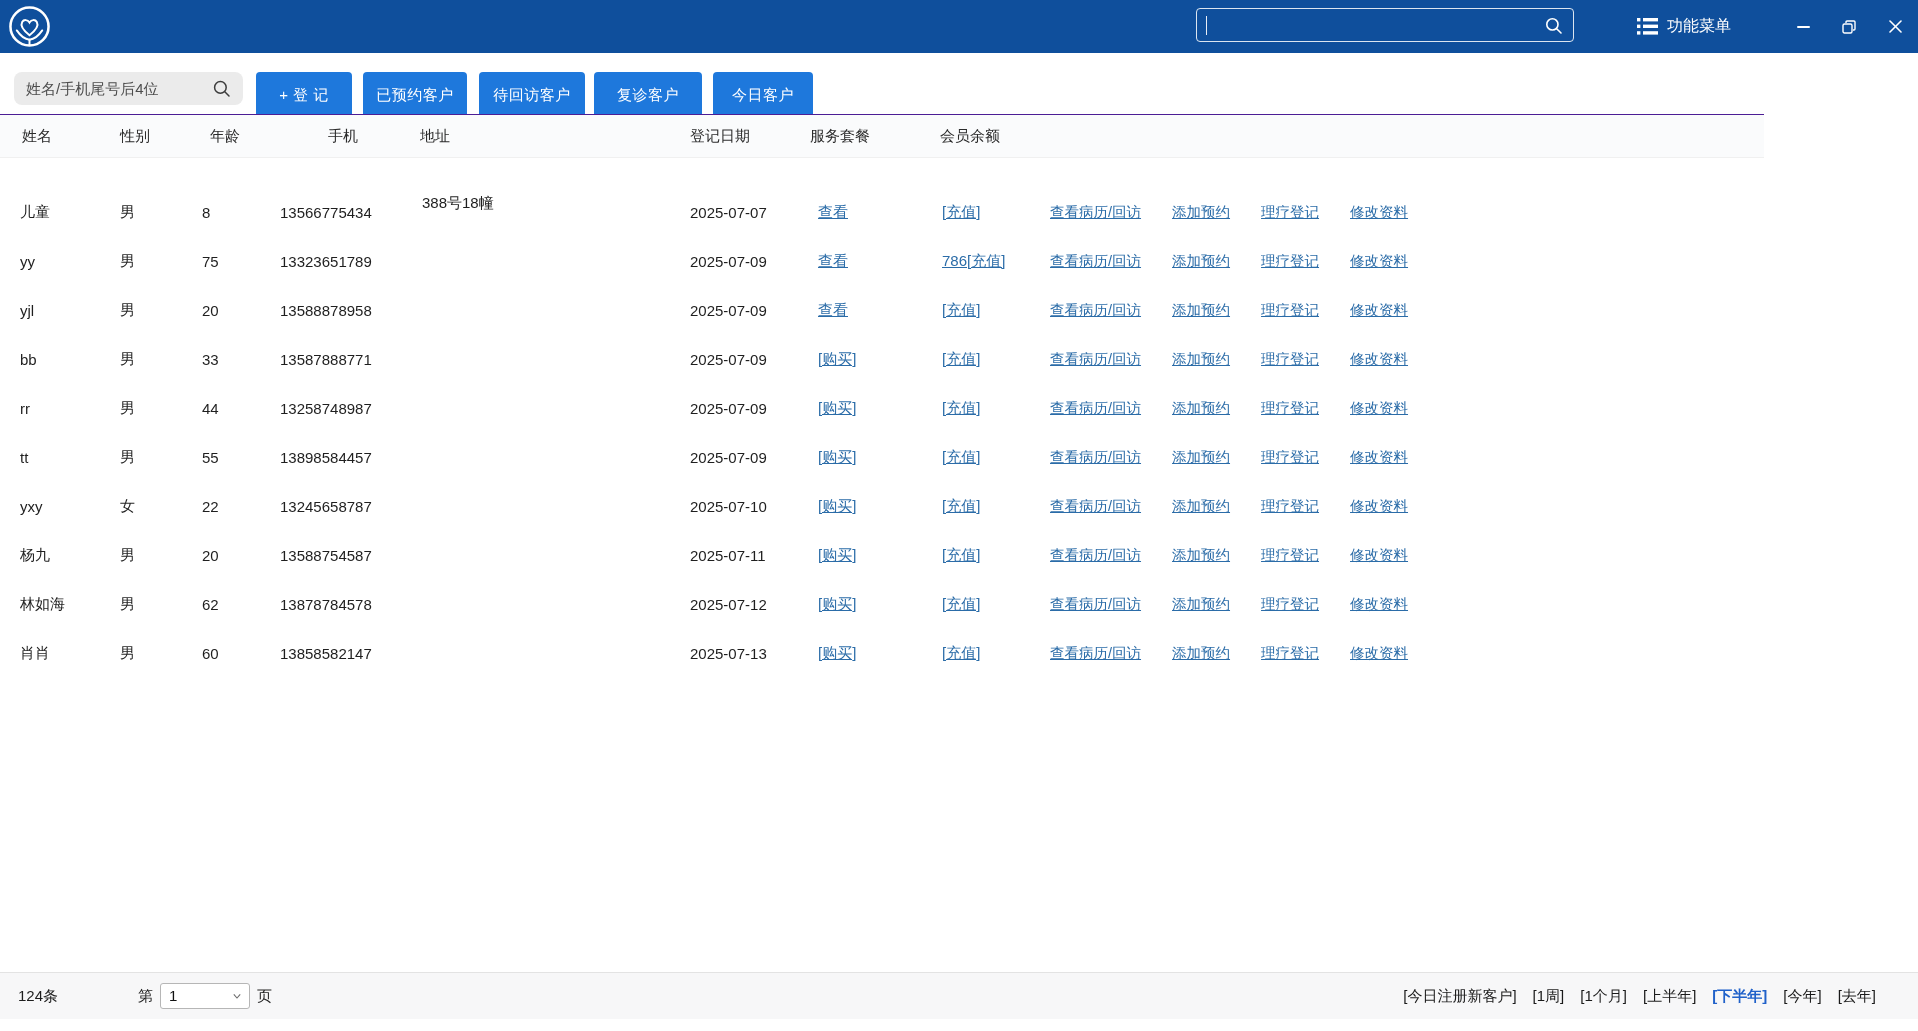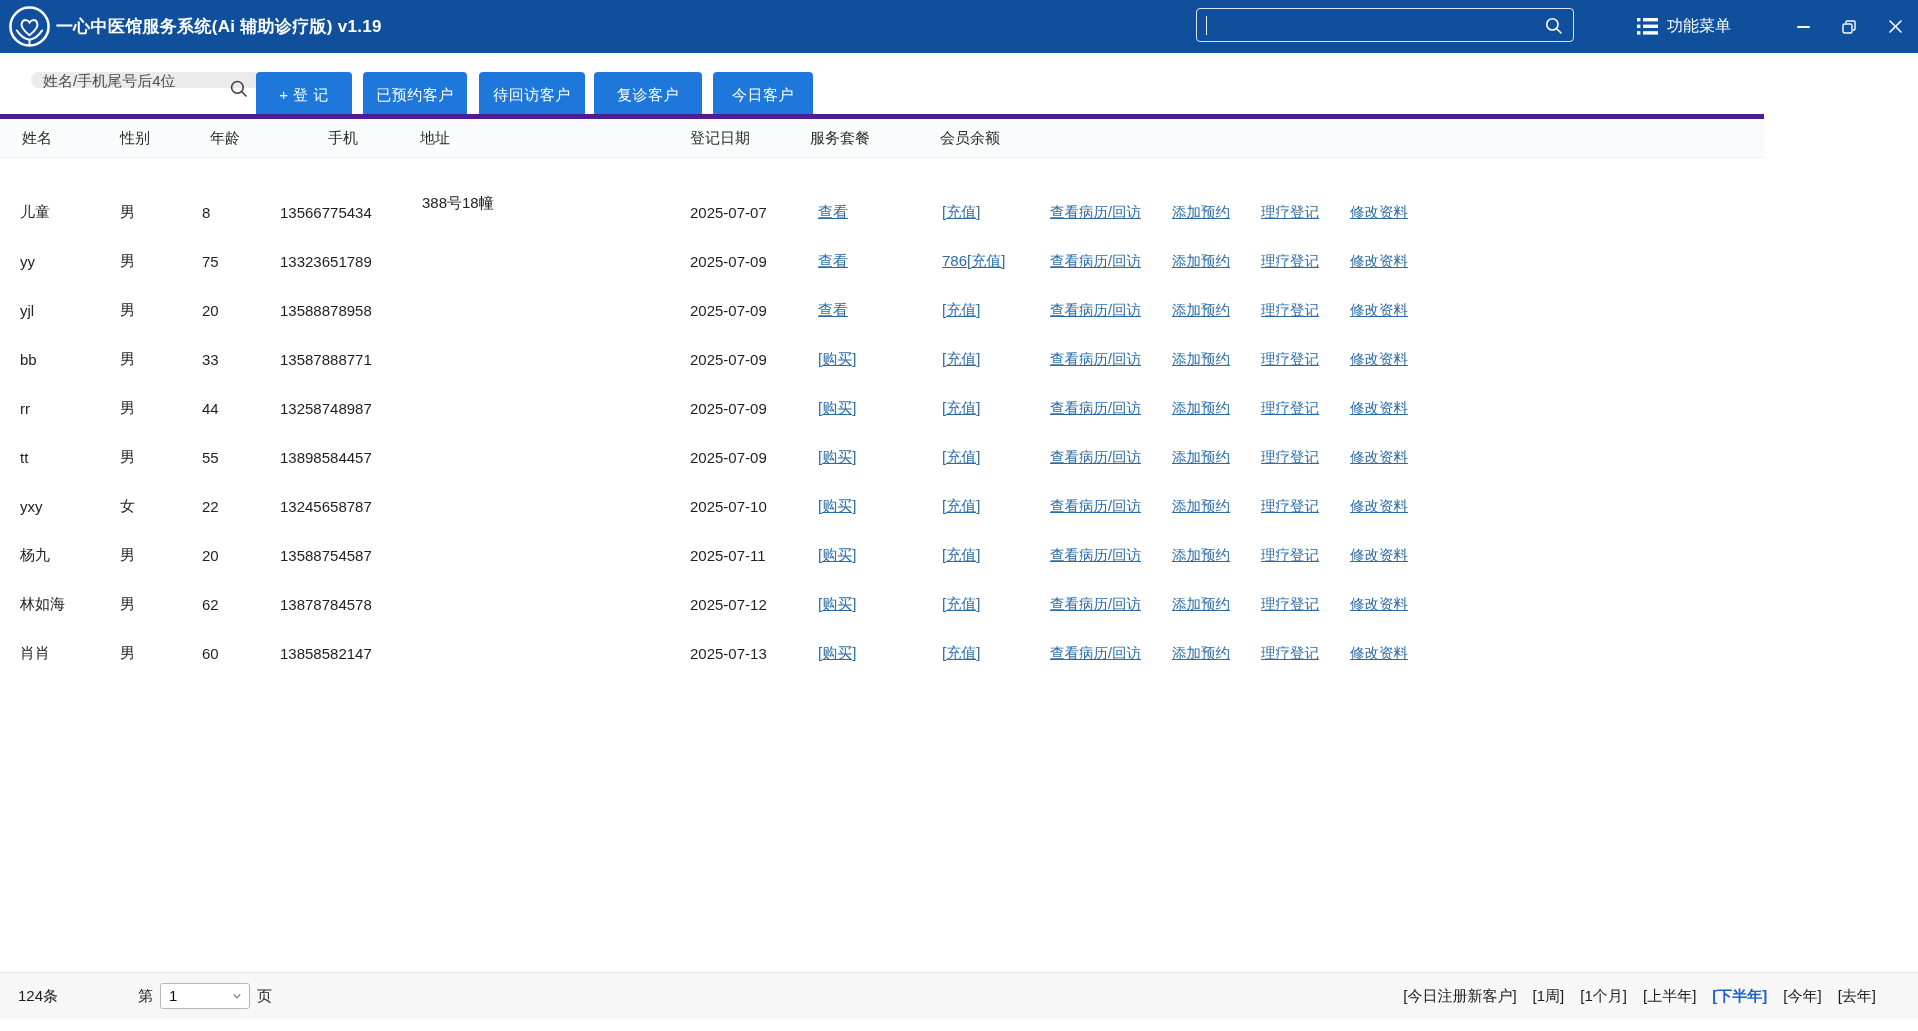--- a/index.html
+++ b/index.html
@@ -20,39 +20,39 @@
     font-family:inherit;}
   .tb-caret{position:absolute;left:9px;top:7px;width:1px;height:19px;background:#e9eef6;}
   .tb-search .mag{position:absolute;right:9px;top:7px;}
   .menu-btn{position:absolute;left:1637px;top:0;height:53px;display:flex;align-items:center;gap:9px;
     color:#ffffff;font-size:16px;cursor:pointer;}
   .win-controls{position:absolute;right:0;top:0;height:53px;display:flex;}
   .win-btn{width:46px;height:53px;display:flex;align-items:center;justify-content:center;cursor:pointer;}
   .glyph-min{width:13px;height:2px;background:#ffffff;border-radius:1px;}
   
   .toolbar{position:absolute;top:53px;left:0;width:1918px;height:61px;background:#ffffff;}
-  .search-field{position:absolute;left:31px;top:19px;width:229px;height:16px;background:#ebebeb;
+  .search-field{position:absolute;left:14px;top:19px;width:229px;height:33px;background:#ebebeb;
     border-radius:8px;}
   .search-field input{position:absolute;left:0;top:0;width:100%;height:100%;background:transparent;
     border:none;outline:none;font-size:15px;color:#333;padding:0 38px 0 12px;box-sizing:border-box;
     font-family:inherit;}
   .search-field input::placeholder{color:#4d4d4d;opacity:1;}
   .search-field .mag{position:absolute;right:11px;top:7px;}
   .tb-btn{position:absolute;top:19px;height:46px;border:none;border-radius:4px;background:#1e78dc;
     color:#ffffff;font-size:15px;cursor:pointer;font-family:inherit;letter-spacing:.5px;}
   .tb-btn:nth-of-type(1){left:256px;width:96px;}
   .tb-btn:nth-of-type(2){left:363px;width:104px;}
   .tb-btn:nth-of-type(3){left:479px;width:106px;}
   .tb-btn:nth-of-type(4){left:594px;width:108px;}
   .tb-btn:nth-of-type(5){left:713px;width:100px;}
   
   .grid-cols{display:grid;grid-template-columns:100px 82px 68px 150px 270px 120px 130px 110px auto;
     padding-left:18px;box-sizing:border-box;align-items:center;}
   .thead{position:absolute;top:114px;left:0;width:1764px;height:44px;background:#fafbfc;
-    border-top:5px solid #4c1d95;border-bottom:1px solid #f0f0f0;font-size:15px;color:#2b2b2b;}
+    border-top:1px solid #4c1d95;border-bottom:1px solid #f0f0f0;font-size:15px;color:#2b2b2b;}
   .thead .hc{padding-left:2px;}
   .thead .h-name{padding-left:4px;}
   .thead .h-age{padding-left:10px;}
   .thead .h-phone{text-align:center;padding-left:0;}
   .tbody{position:absolute;top:158px;left:0;width:1918px;padding-top:30px;}
   .row{height:49px;font-size:15px;color:#1f1f1f;width:1918px;}
   .cell{padding-left:2px;white-space:nowrap;}
   .c-phone{padding-left:12px;}
   .c-address{padding-left:4px;}
   .c-address .raised{position:relative;top:-9px;margin-top:40px;}
@@ -78,21 +78,20 @@
 <body>
 
 <div class="titlebar">
   <svg class="logo" viewBox="0 0 44 44">
     <circle cx="22" cy="22" r="19.5" fill="none" stroke="#ffffff" stroke-width="2.6"></circle>
     <path d="M22 31 C15 25.5 12.5 21 14.5 17.5 C16.2 14.6 20 14.8 22 18 C24 14.8 27.8 14.6 29.5 17.5 C31.5 21 29 25.5 22 31 Z" fill="none" stroke="#ffffff" stroke-width="2"></path>
     <path d="M9 26 C13 32 17 35 22 35.5" fill="none" stroke="#ffffff" stroke-width="2" stroke-linecap="round"></path>
     <path d="M35 26 C31 32 27 35 22 35.5" fill="none" stroke="#ffffff" stroke-width="2" stroke-linecap="round"></path>
     <path d="M22 35.5 L22 41" stroke="#ffffff" stroke-width="2" stroke-linecap="round"></path>
   </svg>
-  <div class="app-title">一心中医馆服务系统(Ai 辅助诊疗版) v1.19</div>
 
   <div class="tb-search">
     <input type="text" value="" style="">
     <div class="tb-caret"></div>
     <svg class="mag" width="20" height="20" viewBox="0 0 20 20">
       <circle cx="8.4" cy="8.4" r="5.6" fill="none" stroke="#ffffff" stroke-width="1.6"></circle>
       <line x1="12.7" y1="12.7" x2="17" y2="17" stroke="#ffffff" stroke-width="1.6" stroke-linecap="round"></line>
     </svg>
   </div>
 

